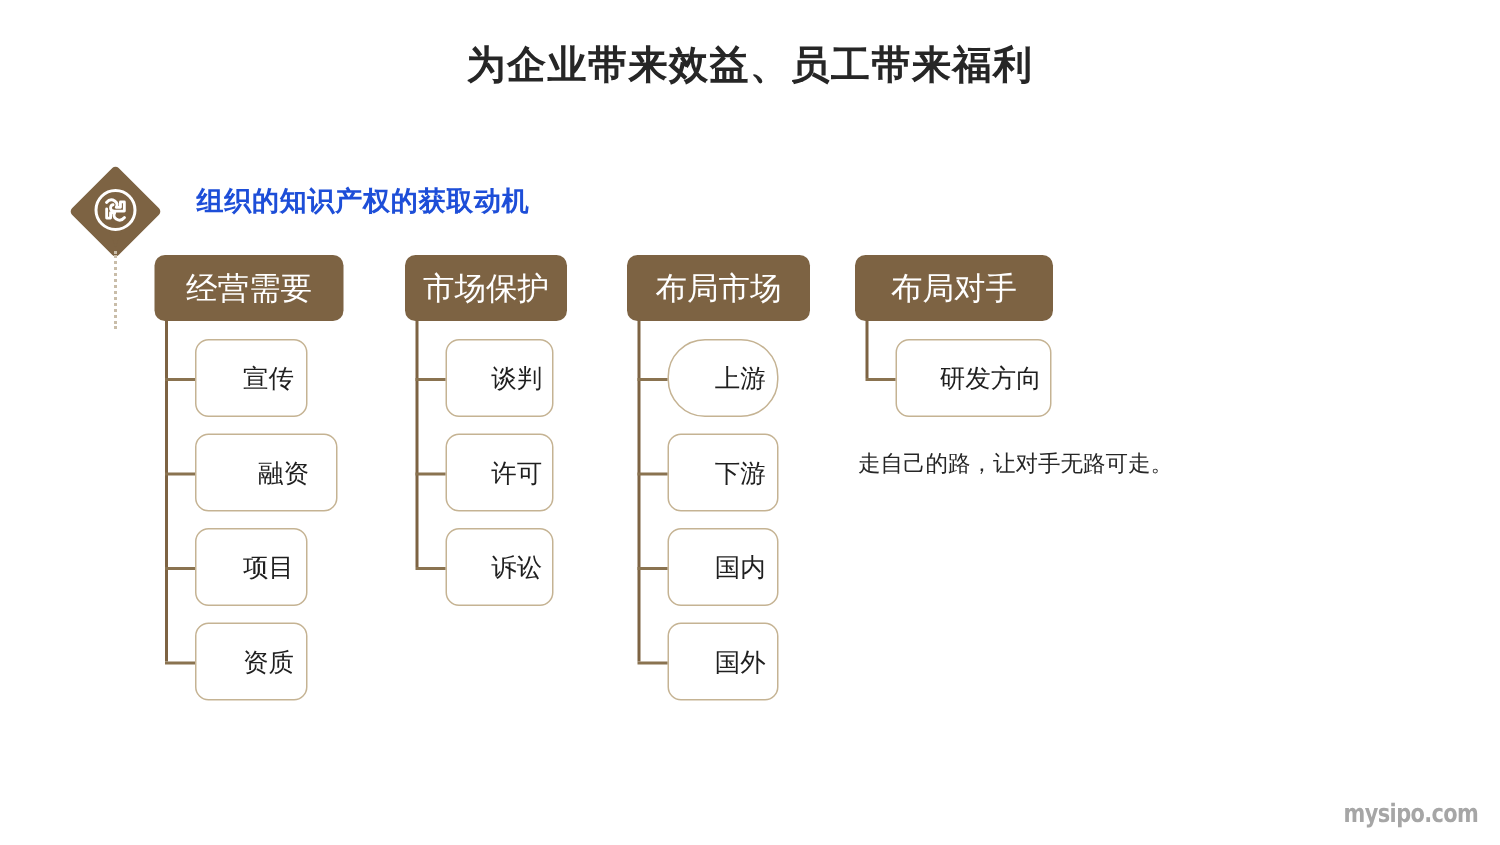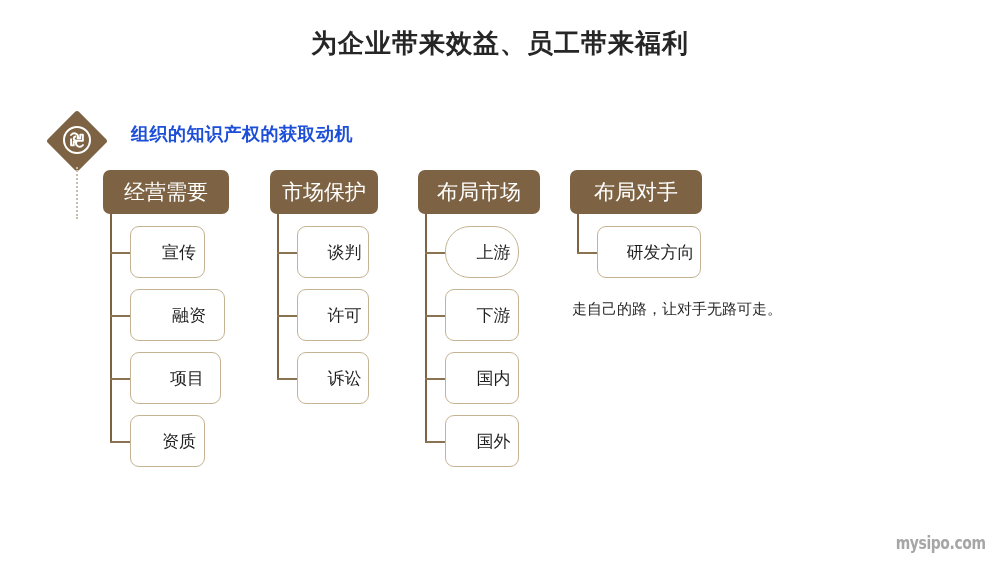--- a/index.html
+++ b/index.html
@@ -187,21 +187,21 @@
 
 <div id="columns-host">
     <div class="column" style="left: 103px;">
       <div class="col-header" style="width: 126px;">经营需要</div>
       <div class="trunk" style="height: 227px;"></div>
       <div class="children">
         <div class="child-box" style="top: 0px; width: 75px;">宣传</div>
         <div class="stub" style="top: 26px;"></div>
         <div class="child-box" style="top: 63px; width: 95px;">融资</div>
         <div class="stub" style="top: 89px;"></div>
-        <div class="child-box" style="top: 126px; width: 91px;">项目</div>
+        <div class="child-box" style="top: 126px; width: 75px;">项目</div>
         <div class="stub" style="top: 152px;"></div>
         <div class="child-box" style="top: 189px; width: 75px;">资质</div>
         <div class="stub" style="top: 215px;"></div>
       </div>
     </div>
     <div class="column" style="left: 270px; border-radius: 16px;">
       <div class="col-header" style="width: 108px;">市场保护</div>
       <div class="trunk" style="height: 164px;"></div>
       <div class="children">
         <div class="child-box" style="top: 0px; width: 72px;">谈判</div>

